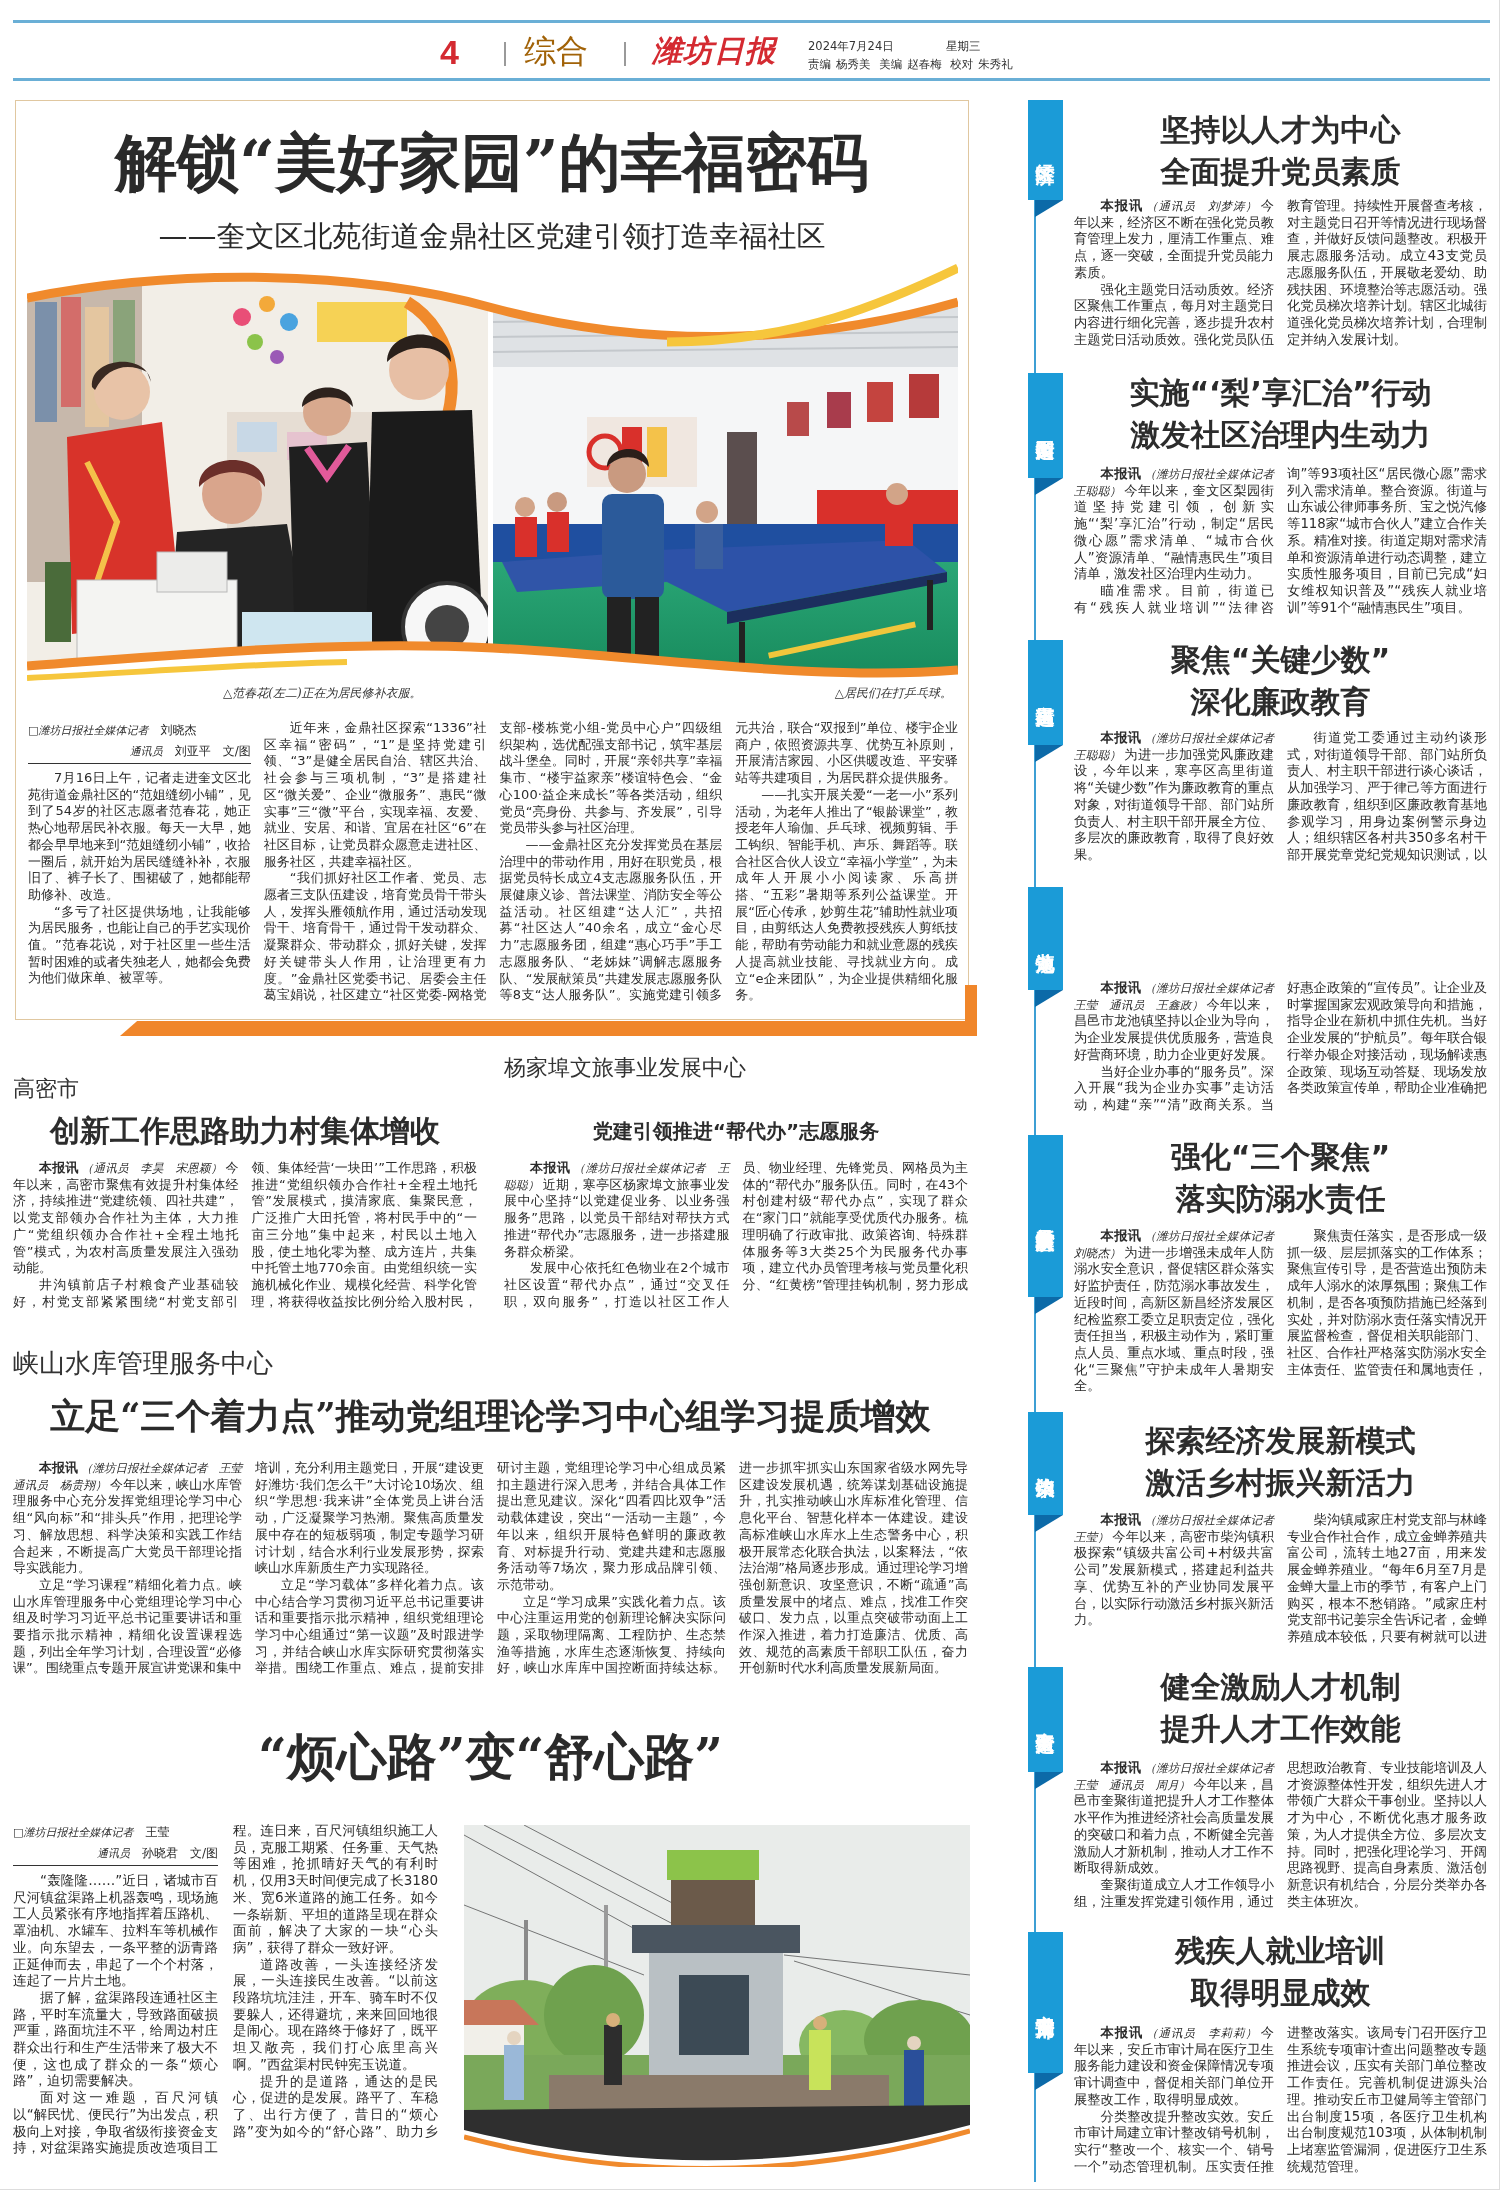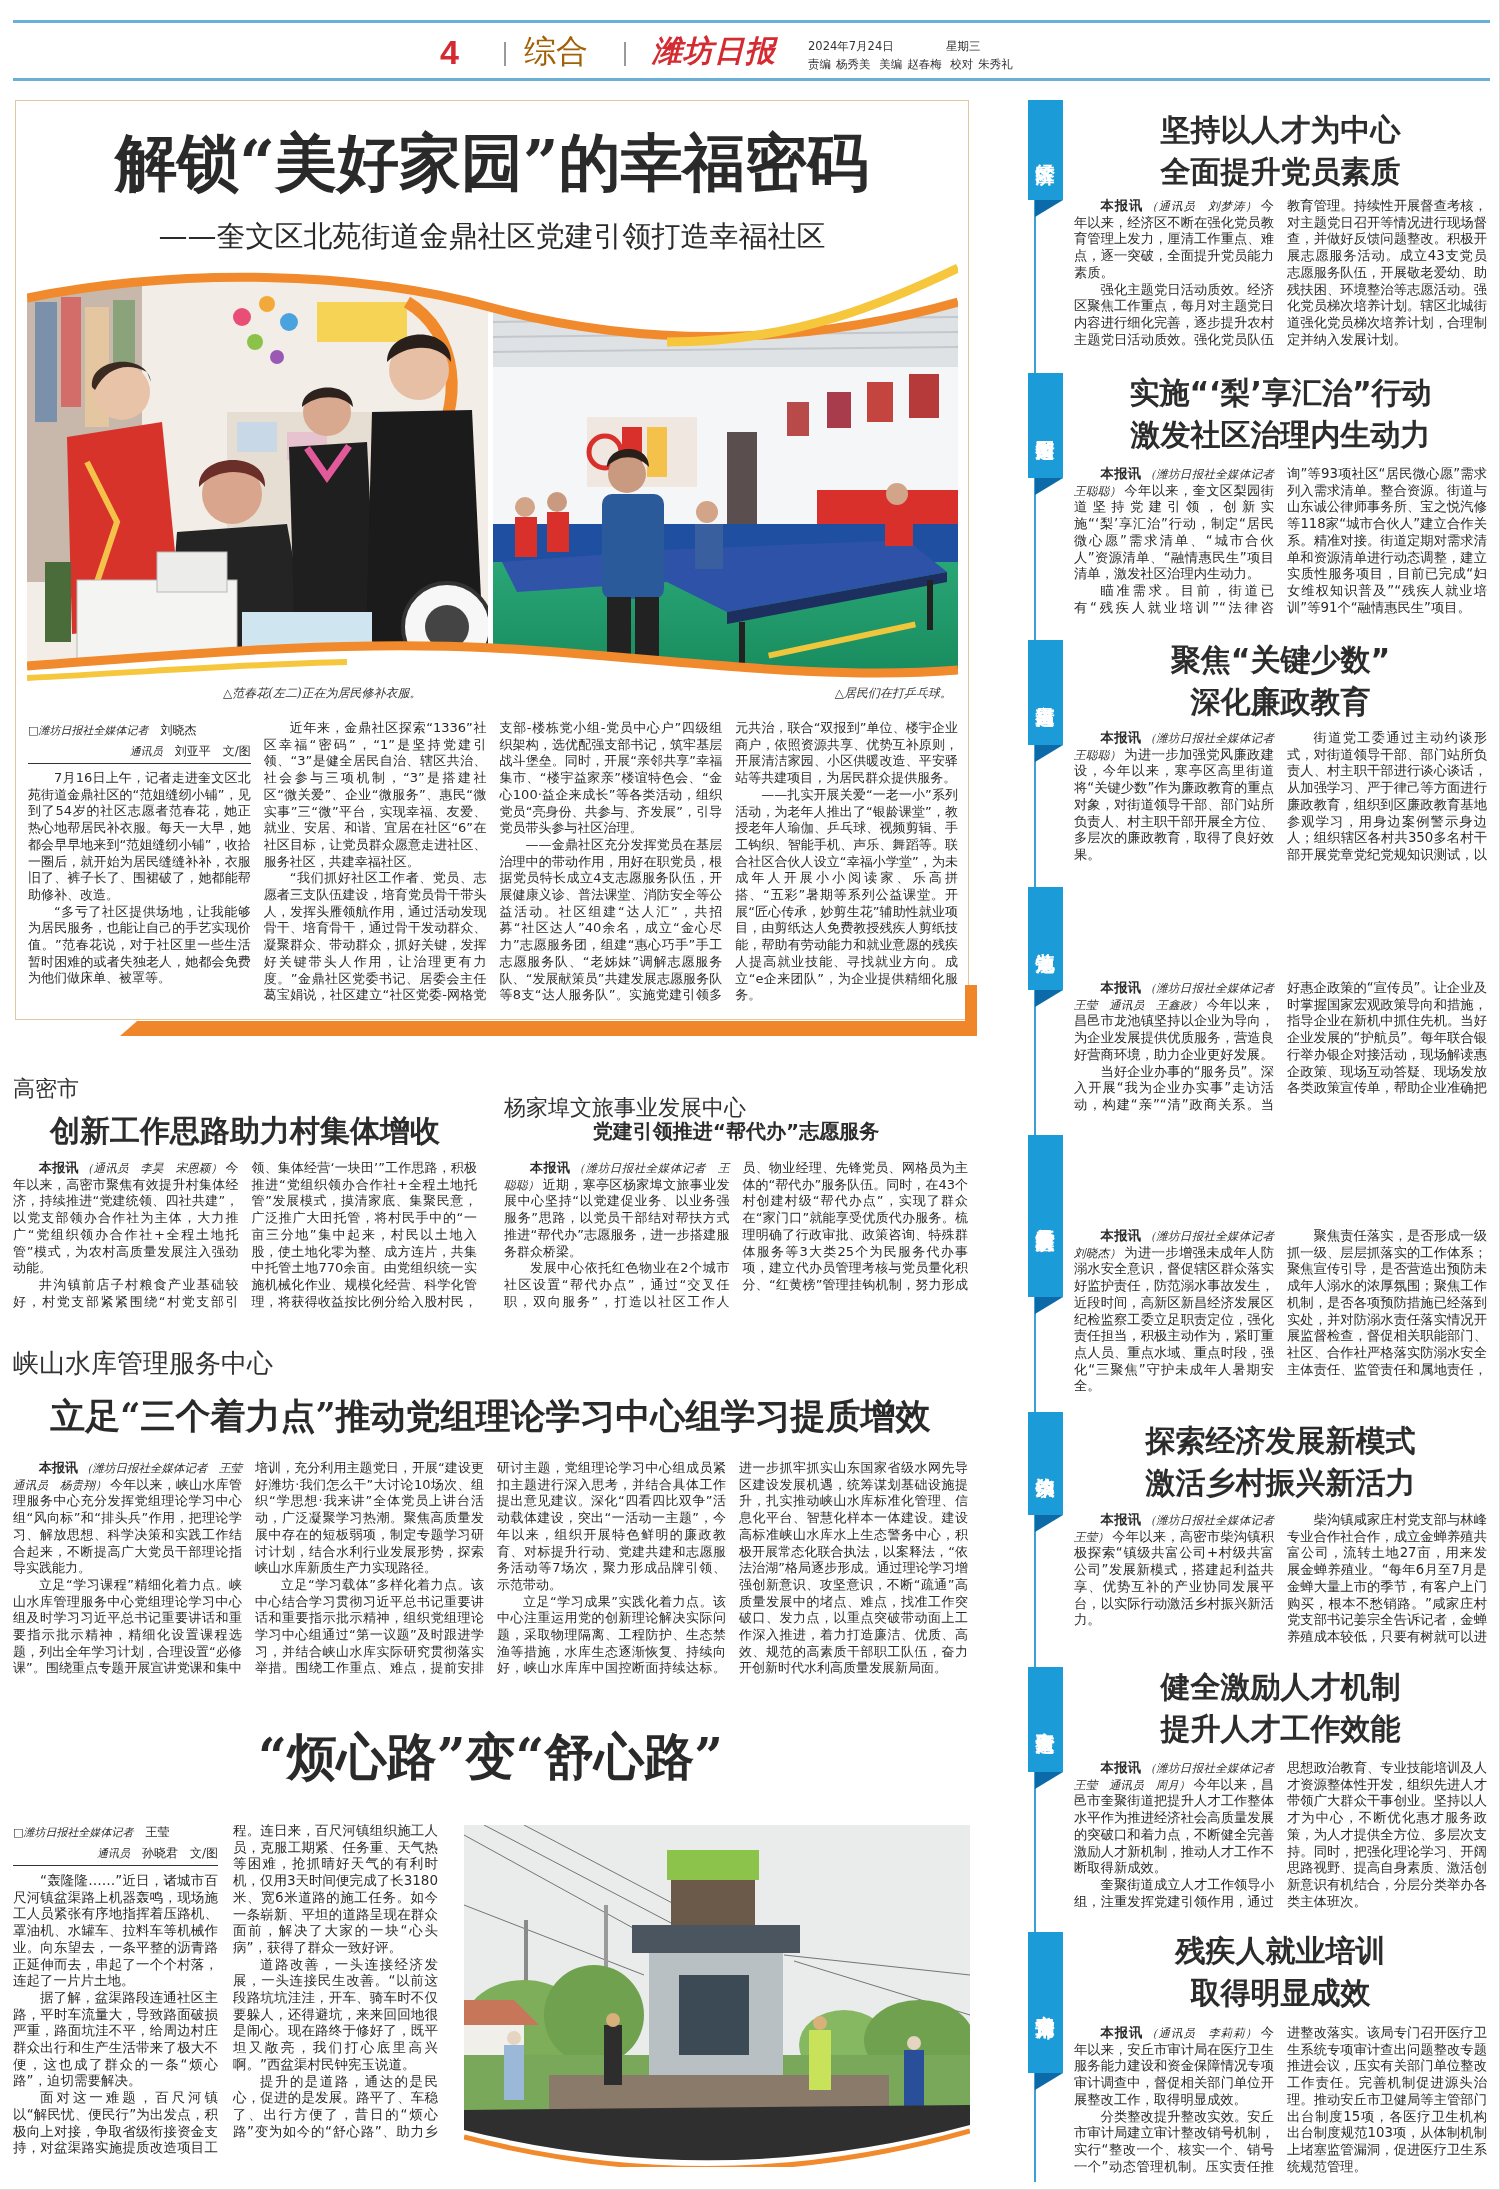--- a/index.html
+++ b/index.html
@@ -189,21 +189,21 @@
 
   </div>
 
   <div class="abs label" style="left:13px;top:1076px">高密市</div>
   <div class="abs head-sans" style="left:13px;top:1112px;width:464px;font-size:30px;line-height:38px;">创新工作思路助力村集体增收</div>
   <div class="abs body cols2" style="left:13px;top:1160px;width:464px;height:152px;">
     <p><span class="lead">本报讯</span><span class="credit">（通讯员　李昊　宋恩颖）</span><span>今年以来，高密市聚焦有效提升村集体经济，持续推进“党建统领、四社共建”，以党支部领办合作社为主体，大力推广“党组织领办合作社+全程土地托管”模式，为农村高质量发展注入强劲动能。</span></p>
     <p>井沟镇前店子村粮食产业基础较好，村党支部紧紧围绕“村党支部引领、集体经营‘一块田’”工作思路，积极推进“党组织领办合作社+全程土地托管”发展模式，摸清家底、集聚民意，广泛推广大田托管，将村民手中的“一亩三分地”集中起来，村民以土地入股，使土地化零为整、成方连片，共集中托管土地770余亩。由党组织统一实施机械化作业、规模化经营、科学化管理，将获得收益按比例分给入股村民，助力村集体收入26万元，实现村集体与村民“双增收”。</p>
   </div>
 
-  <div class="abs label" style="left:504px;top:1095px">杨家埠文旅事业发展中心</div>
+  <div class="abs label" style="left:504px;top:1055px">杨家埠文旅事业发展中心</div>
   <div class="abs head-sans" style="left:504px;top:1112px;width:464px;font-size:20px;line-height:38px;">党建引领推进“帮代办”志愿服务</div>
   <div class="abs body cols2" style="left:504px;top:1160px;width:464px;height:152px;">
     <p><span class="lead">本报讯</span><span class="credit">（潍坊日报社全媒体记者　王聪聪）</span><span>近期，寒亭区杨家埠文旅事业发展中心坚持“以党建促业务、以业务强服务”思路，以党员干部结对帮扶方式推进“帮代办”志愿服务，进一步搭建服务群众桥梁。</span></p>
     <p>发展中心依托红色物业在2个城市社区设置“帮代办点”，通过“交叉任职，双向服务”，打造以社区工作人员、物业经理、先锋党员、网格员为主体的“帮代办”服务队伍。同时，在43个村创建村级“帮代办点”，实现了群众在“家门口”就能享受优质代办服务。梳理明确了行政审批、政策咨询、特殊群体服务等3大类25个为民服务代办事项，建立代办员管理考核与党员量化积分、“红黄榜”管理挂钩机制，努力形成示范带动、比学赶超、竞相提升的良好局面。</p>
   </div>
 
   <div class="abs label" style="left:13px;top:1348px;font-size:26px;line-height:30px;">峡山水库管理服务中心</div>
   <div class="abs head-serif" style="left:13px;top:1394px;width:955px;font-size:35px;line-height:44px;">立足“三个着力点”推动党组理论学习中心组学习提质增效</div>
   <div class="abs body cols4" style="left:13px;top:1460px;width:955px;height:220px;">
     <p><span class="lead">本报讯</span><span class="credit">（潍坊日报社全媒体记者　王莹　通讯员　杨贵翔）</span><span>今年以来，峡山水库管理服务中心充分发挥党组理论学习中心组“风向标”和“排头兵”作用，把理论学习、解放思想、科学决策和实践工作结合起来，不断提高广大党员干部理论指导实践能力。</span></p>
@@ -317,20 +317,24 @@
   <div class="abs tab-fold" style="top:990px"></div>
   <div class="abs body cols2 r-body" style="top:980px;height:136px">
     <p><span class="lead">本报讯</span><span class="credit">（潍坊日报社全媒体记者　王莹　通讯员　王鑫政）</span><span>今年以来，昌邑市龙池镇坚持以企业为导向，为企业发展提供优质服务，营造良好营商环境，助力企业更好发展。</span></p>
     <p>当好企业办事的“服务员”。深入开展“我为企业办实事”走访活动，构建“亲”“清”政商关系。当好惠企政策的“宣传员”。让企业及时掌握国家宏观政策导向和措施，指导企业在新机中抓住先机。当好企业发展的“护航员”。每年联合银行举办银企对接活动，现场解读惠企政策、现场互动答疑、现场发放各类政策宣传单，帮助企业准确把握政策要点，用好、用活、用足政策，解决企业发展难题。</p>
   </div>
 
   <div class="abs tab" style="top:1135px;height:162px">
       <span>新昌经济发展区</span>
     </div>
   <div class="abs tab-fold" style="top:1297px"></div>
+  <div class="abs head-sans r-head" style="top:1136px">
+    <div>强化“三个聚焦”</div>
+    <div>落实防溺水责任</div>
+  </div>
   <div class="abs body cols2 r-body" style="top:1228px;height:168px">
     <p><span class="lead">本报讯</span><span class="credit">（潍坊日报社全媒体记者　刘晓杰）</span><span>为进一步增强未成年人防溺水安全意识，督促辖区群众落实好监护责任，防范溺水事故发生，近段时间，高新区新昌经济发展区纪检监察工委立足职责定位，强化责任担当，积极主动作为，紧盯重点人员、重点水域、重点时段，强化“三聚焦”守护未成年人暑期安全。</span></p>
     <p>聚焦责任落实，是否形成一级抓一级、层层抓落实的工作体系；聚焦宣传引导，是否营造出预防未成年人溺水的浓厚氛围；聚焦工作机制，是否各项预防措施已经落到实处，并对防溺水责任落实情况开展监督检查，督促相关职能部门、社区、合作社严格落实防溺水安全主体责任、监管责任和属地责任，筑牢防溺水安全防线，严防溺水事故发生。</p>
   </div>
 
   <div class="abs tab" style="top:1412px;height:103px">
       <span>柴沟镇</span>
     </div>
   <div class="abs tab-fold" style="top:1515px"></div>
   <div class="abs head-sans r-head" style="top:1420px">

